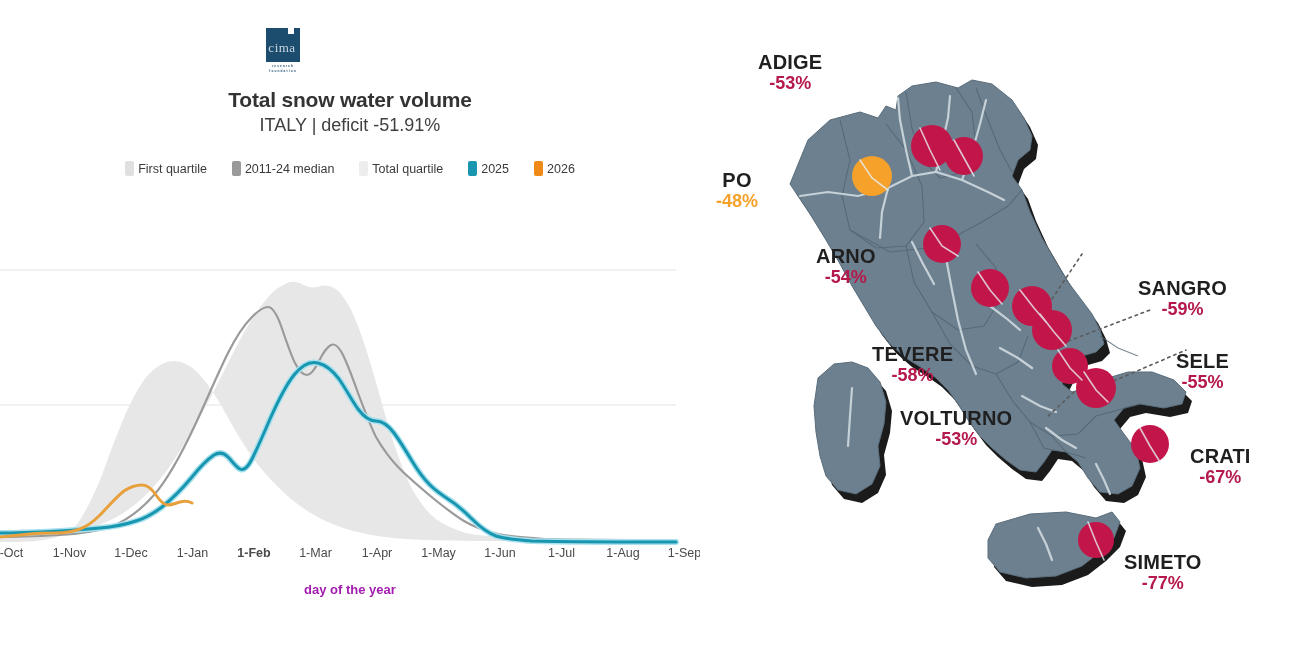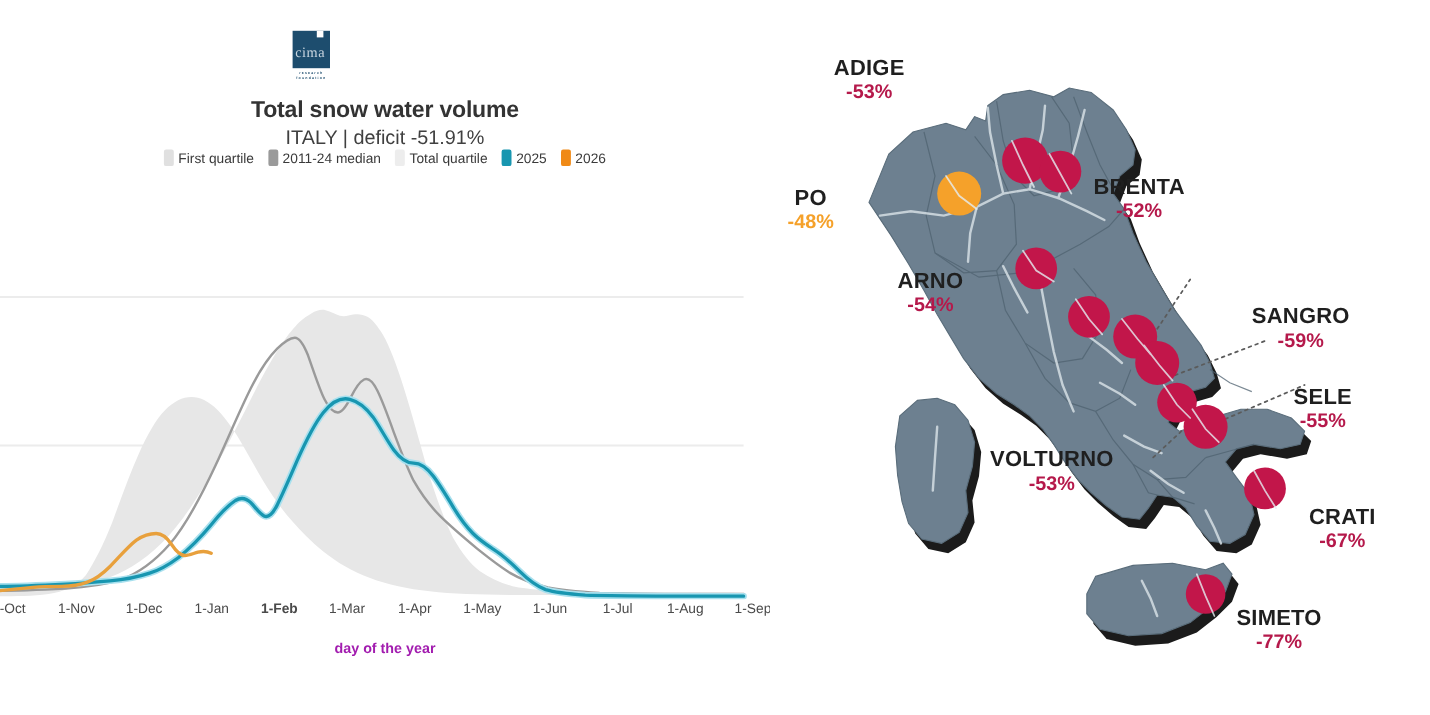--- a/index.html
+++ b/index.html
@@ -55,23 +55,23 @@
     color: #333333;
     letter-spacing: -0.2px;
   }
   #chart-subtitle {
     position: absolute; left: 0; top: 115px; width: 700px;
     text-align: center;
     font-size: 18px; color: #404040;
   }
 
   #legend {
-    position: absolute; left: 0; top: 136px; width: 700px;
+    position: absolute; left: 0; top: 161px; width: 700px;
     display: flex; justify-content: center; align-items: center;
-    gap: 13px;
+    gap: 25px;
     font-size: 12.5px; color: #3a3a3a;
   }
   .legend-item { display: flex; align-items: center; gap: 4px; }
   .legend-sw {
     width: 9px; height: 15px; border-radius: 2px;
     display: inline-block; flex: 0 0 auto;
   }
 
   #plot { position: absolute; left: 0px; top: 185px; width: 700px; height: 360px; }
   #xaxis {
@@ -410,46 +410,46 @@
         <path d="M 440,428 L 450,446 L 460,462"></path>
         <path d="M 388,522 L 396,542 L 404,560"></path>
       </g>
     </svg>
 
     
     <div class="map-label" id="lbl-adige" style="left: 58px;  top: 52px;">
         <span class="name">ADIGE</span>
         <span class="val">-53%</span>
       </div>
-    <div class="map-label" id="lbl-brenta" style="left: 294px; top: 160px;">
-        <span class="name">BRENTA</span>
-        <span class="val">-52%</span>
-      </div>
     <div class="map-label amber" id="lbl-po" style="left: 16px; top: 170px;">
         <span class="name">PO</span>
         <span class="val">-48%</span>
       </div>
     <div class="map-label" id="lbl-arno" style="left: 116px; top: 246px;">
         <span class="name">ARNO</span>
         <span class="val">-54%</span>
       </div>
     
     <div class="map-label" id="lbl-sangro" style="left: 438px; top: 278px;">
         <span class="name">SANGRO</span>
         <span class="val">-59%</span>
       </div>
+    <div class="map-label" id="lbl-tevere" style="left: 172px; top: 344px;">
+        <span class="name">TEVERE</span>
+        <span class="val">-58%</span>
+      </div>
     <div class="map-label" id="lbl-sele" style="left: 476px; top: 340px; margin-top: 11px;">
         <span class="name">SELE</span>
         <span class="val">-55%</span>
       </div>
     <div class="map-label" id="lbl-volturno" style="left: 200px; top: 408px;">
         <span class="name">VOLTURNO</span>
         <span class="val">-53%</span>
       </div>
-    <div class="map-label" id="lbl-crati" style="left: 490px; top: 460px;">
+    <div class="map-label" id="lbl-crati" style="left: 490px; top: 446px;">
         <span class="name">CRATI</span>
         <span class="val">-67%</span>
       </div>
     <div class="map-label" id="lbl-simeto" style="left: 424px; top: 552px;">
         <span class="name">SIMETO</span>
         <span class="val">-77%</span>
       </div>
 
   </div>
 </div>

